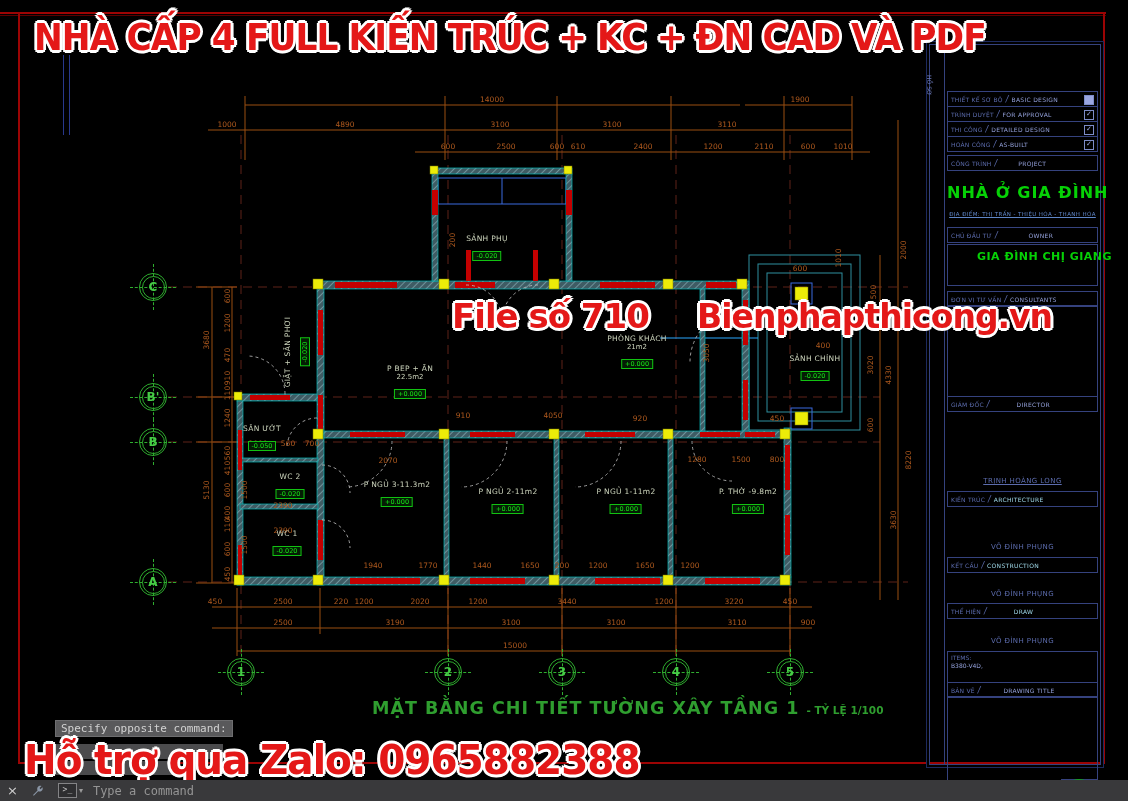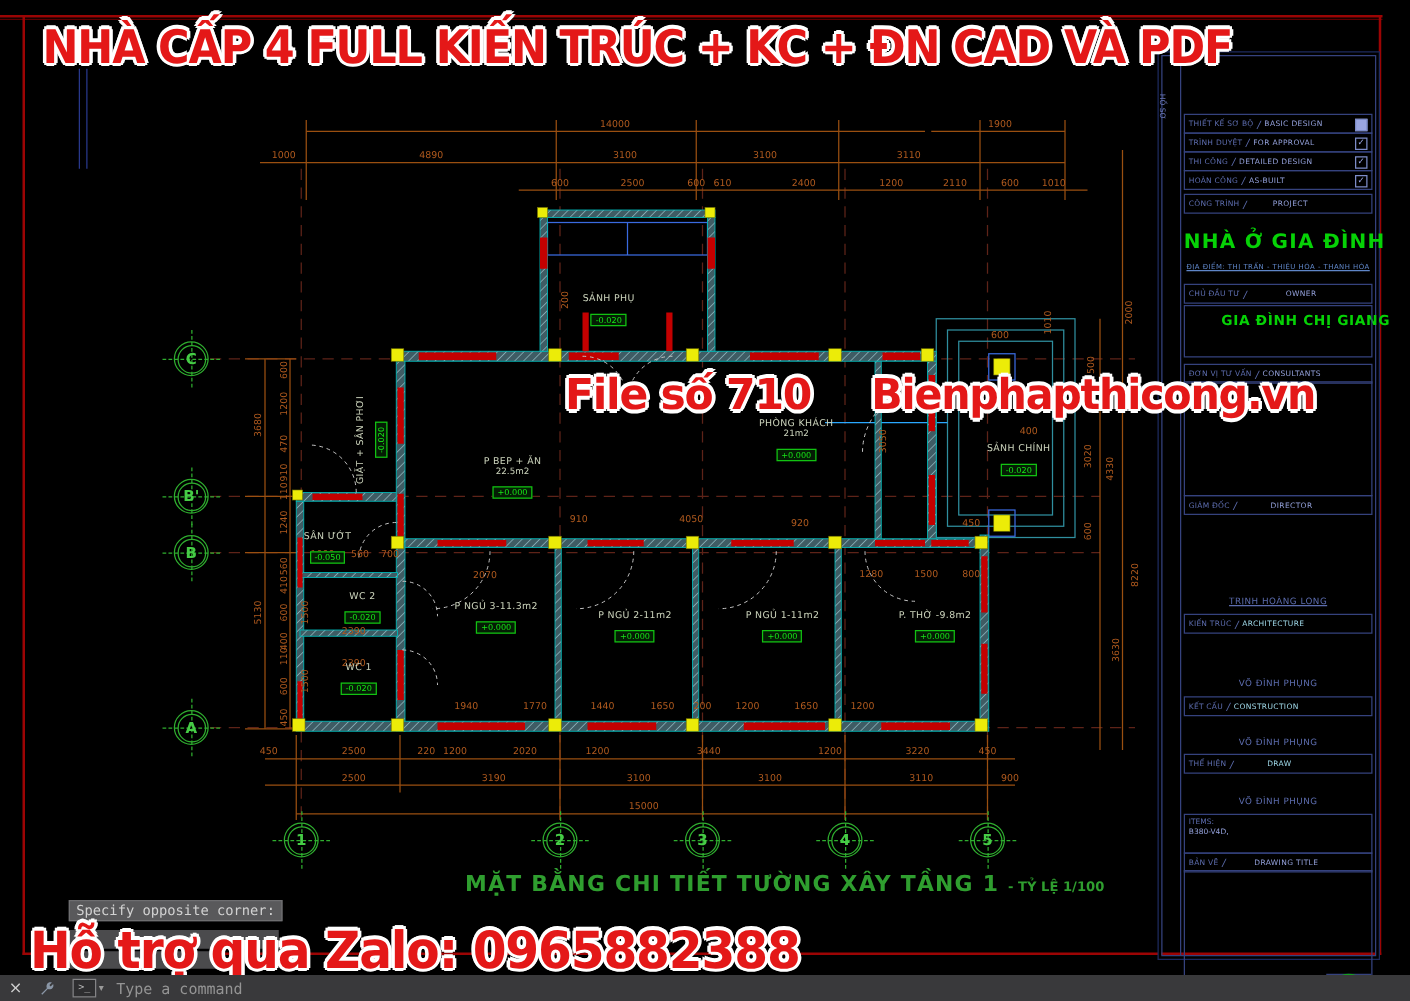--- a/index.html
+++ b/index.html
@@ -478,21 +478,21 @@
     </div>
   </div>
 </div>
 
 <div id="banner-top" class="banner">NHÀ CẤP 4 FULL KIẾN TRÚC + KC + ĐN CAD VÀ PDF</div>
 <div id="banner-file" class="banner">File số 710</div>
 <div id="banner-site" class="banner">Bienphapthicong.vn</div>
 
 <div class="ghostbox" style="left:55px;top:744px;width:168px;height:15px;"></div>
 <div class="ghostbox" style="left:55px;top:761px;width:120px;height:14px;"></div>
-<div id="tooltip" class="abs">Specify opposite corner:</div>
+<div id="tooltip" class="abs">Specify opposite command:</div>
 
 <div id="banner-zalo" class="banner">Hỗ trợ qua Zalo: 0965882388</div>
 
 <div id="cmdbar" class="abs">
   <span class="x">×</span>
   <svg width="14" height="14" style="position:static;margin-left:12px;">
     <path d="M3,11 L7.5,6.5 C6.5,3.5 8.5,1 11.5,2 L9.5,4 L10.5,5.2 L12.5,3.2 C13.5,6.2 11,8.2 8.2,7.2 L3.8,11.8 Z" fill="#8a96a6"></path>
   </svg>
   <span class="prompticon">&gt;_</span>
   <span class="caret">▾</span>

